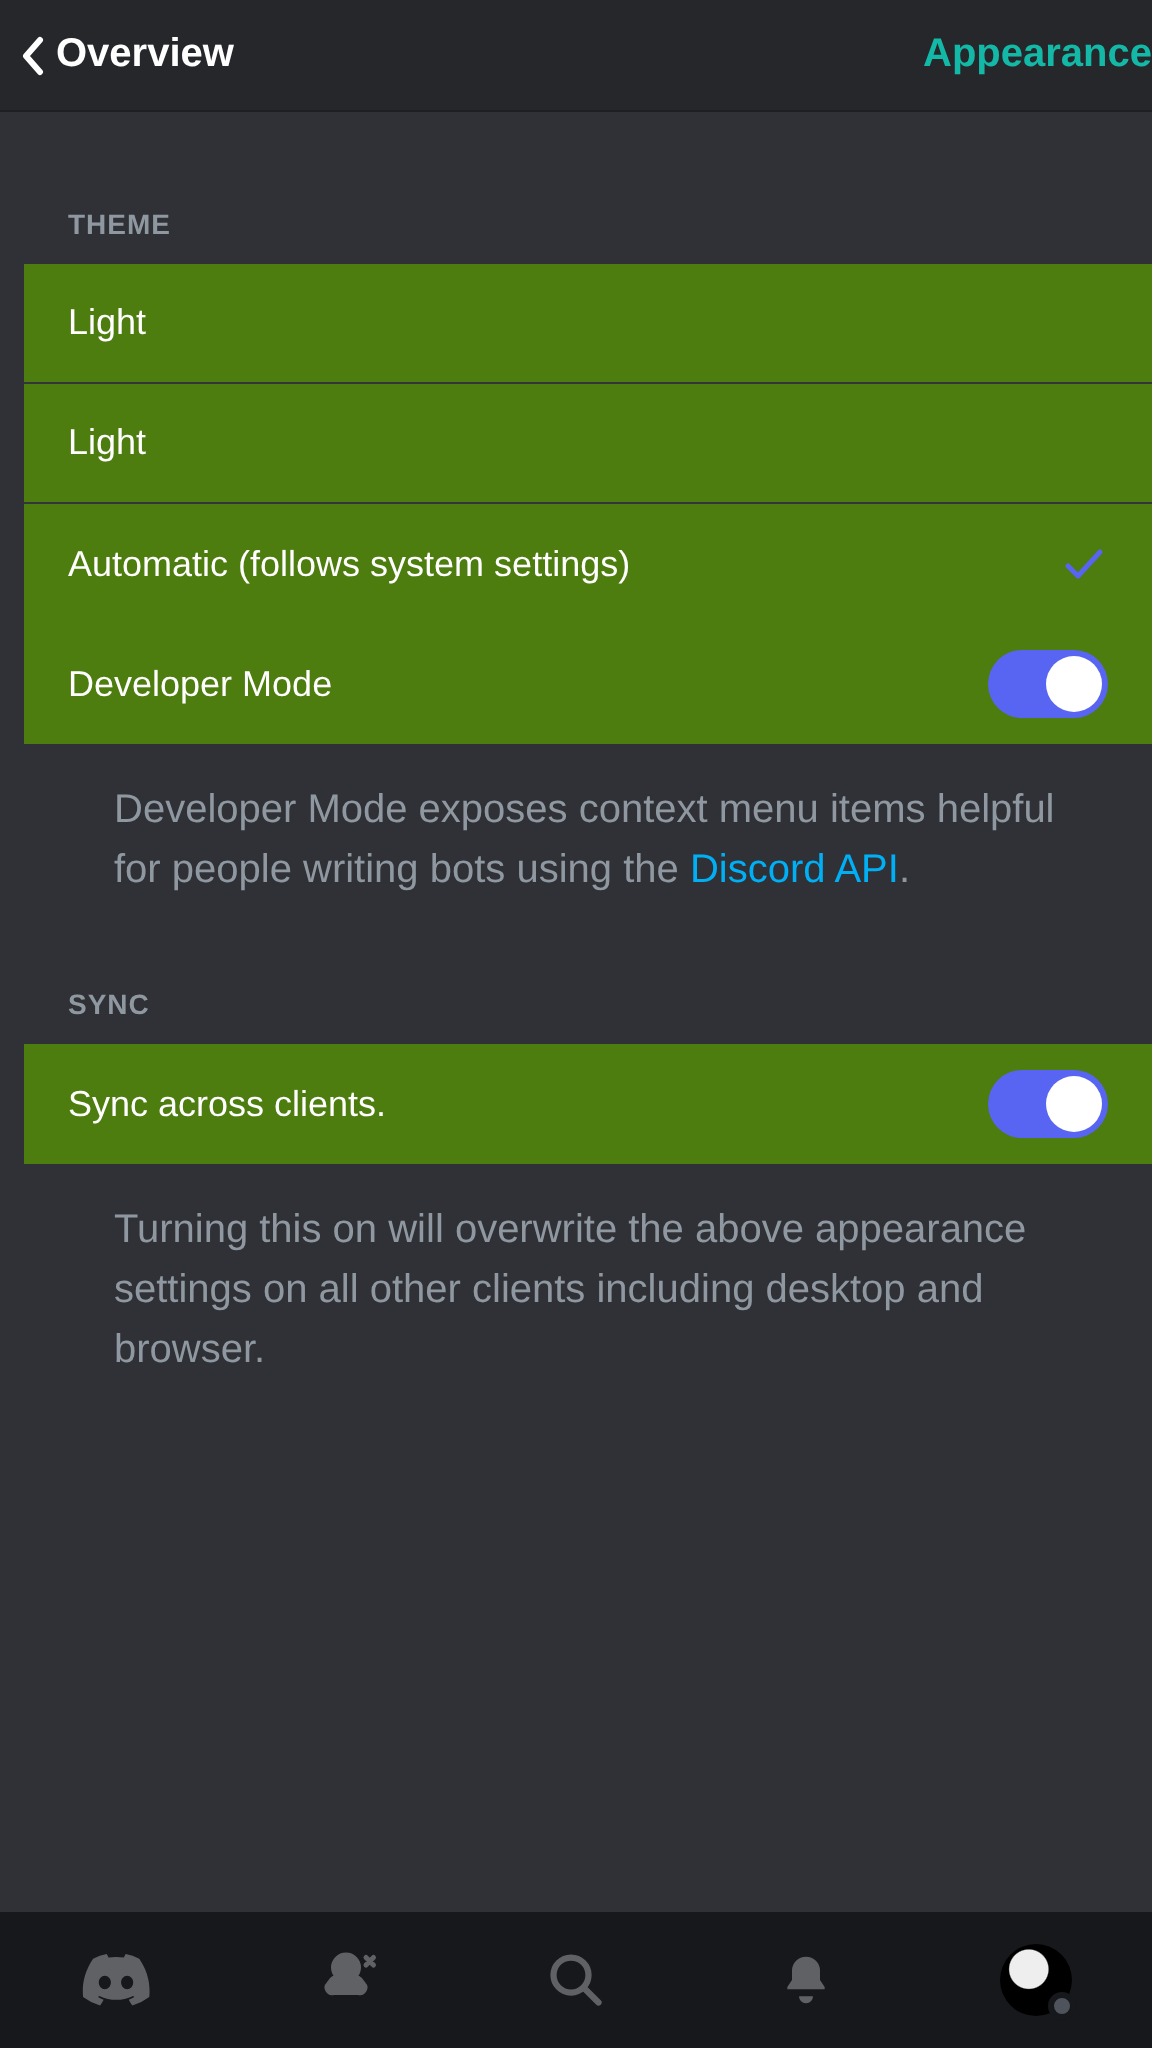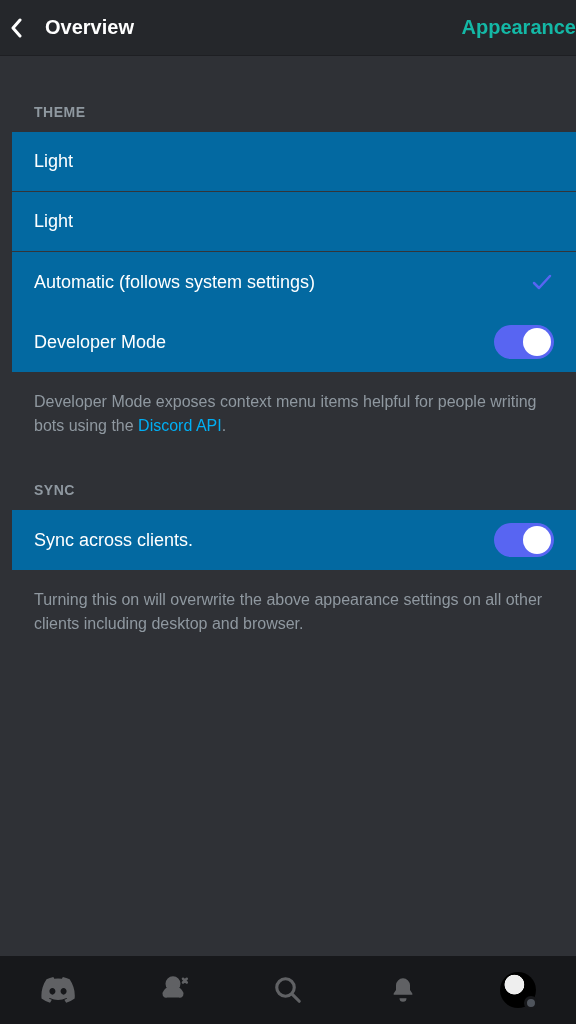--- a/index.html
+++ b/index.html
@@ -13,21 +13,21 @@
   .header {
     height: 56px;
     background: #25272b;
     display: flex;
     align-items: center;
     position: relative;
     border-bottom: 1px solid #1e1f23;
   }
   .back {
     display: flex; align-items: center;
-    gap: 23px; padding-left: 10px;
+    gap: 6px; padding-left: 10px;
     color: #fff; font-size: 20px; font-weight: 600;
     cursor: pointer;
   }
   .chevron-left { width: 12px; height: 20px; display: inline-block; }
   .title {
     position: absolute; left: 0; right: 0; text-align: right;
     color: #14b8a6; font-size: 20px; font-weight: 700;
     pointer-events: none;
   }
   .scroll {
@@ -37,35 +37,36 @@
     padding-left: 12px;
   }
   .section-label {
     padding: 48px 22px 12px;
     font-size: 14px; letter-spacing: 0.5px;
     color: #8f98a0;
     text-transform: uppercase;
     font-weight: 600;
   }
   .section-label.tight { padding-top: 40px; }
-  .list { background: #0369a1; }
+  .list { background: #4d7c0f; }
   .row {
     height: 60px;
     padding: 0 22px;
     display: flex; align-items: center; justify-content: space-between;
     font-size: 18px; color: #fff; font-weight: 500;
     border-bottom: 1px solid #33353a;
     cursor: pointer;
   }
   .row:last-child { border-bottom: none; }
   .check { width: 24px; height: 24px; }
   .footer-text {
     padding: 18px 22px 4px;
-    font-size: 16px; line-height: 1.5;
+    font-size: 20px; line-height: 1.5;
     color: #8f98a0;
+    margin-left: 23px;
   }
   .footer-text a { color: #00aff4; text-decoration: none; }
   .toggle {
     width: 60px; height: 34px; border-radius: 17px;
     background: #5865f2; position: relative;
     cursor: pointer;
     flex-shrink: 0;
   }
   .toggle .knob {
     position: absolute; right: 3px; top: 3px;

